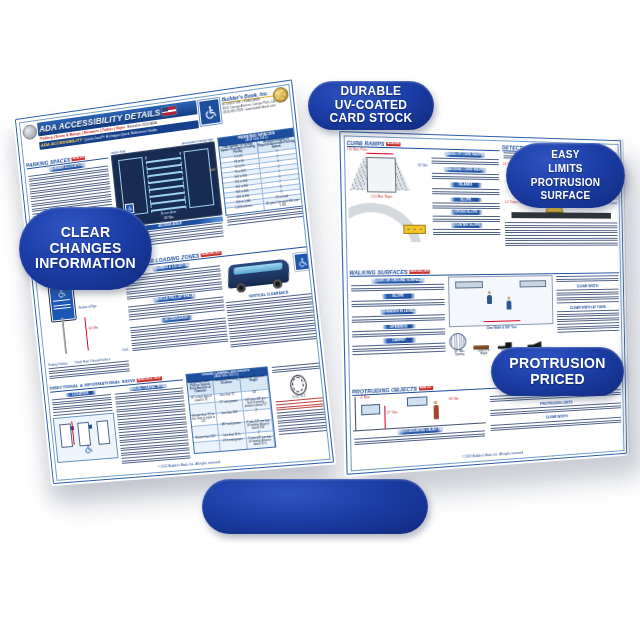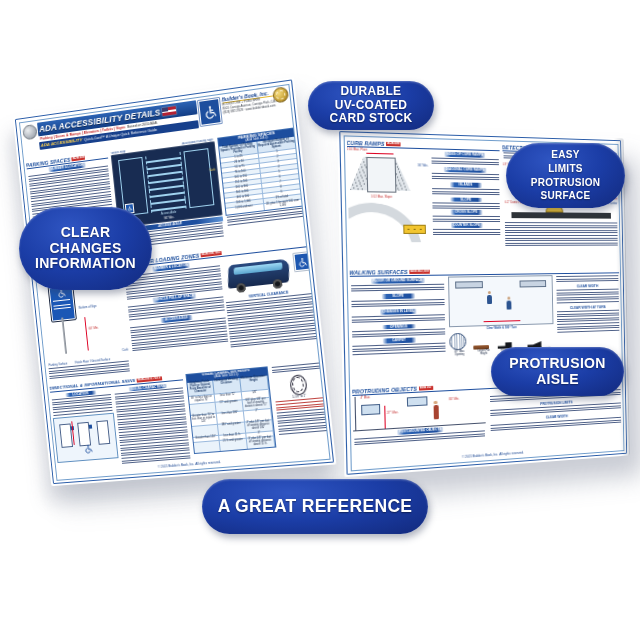--- a/index.html
+++ b/index.html
@@ -658,19 +658,18 @@
     <span>INFORMATION</span>
   </div>
   <div class="badge b-easy">
     <span>EASY</span>
     <span>LIMITS</span>
     <span>PROTRUSION</span>
     <span>SURFACE</span>
   </div>
   <div class="badge b-priced">
     <span>PROTRUSION</span>
-    <span>AISLE</span>
+    <span>PRICED</span>
   </div>
   <div class="badge b-toolbox">
-    <span>A GREAT REFERENCE</span>
   </div>
 
 </div>
 
 </body></html>

